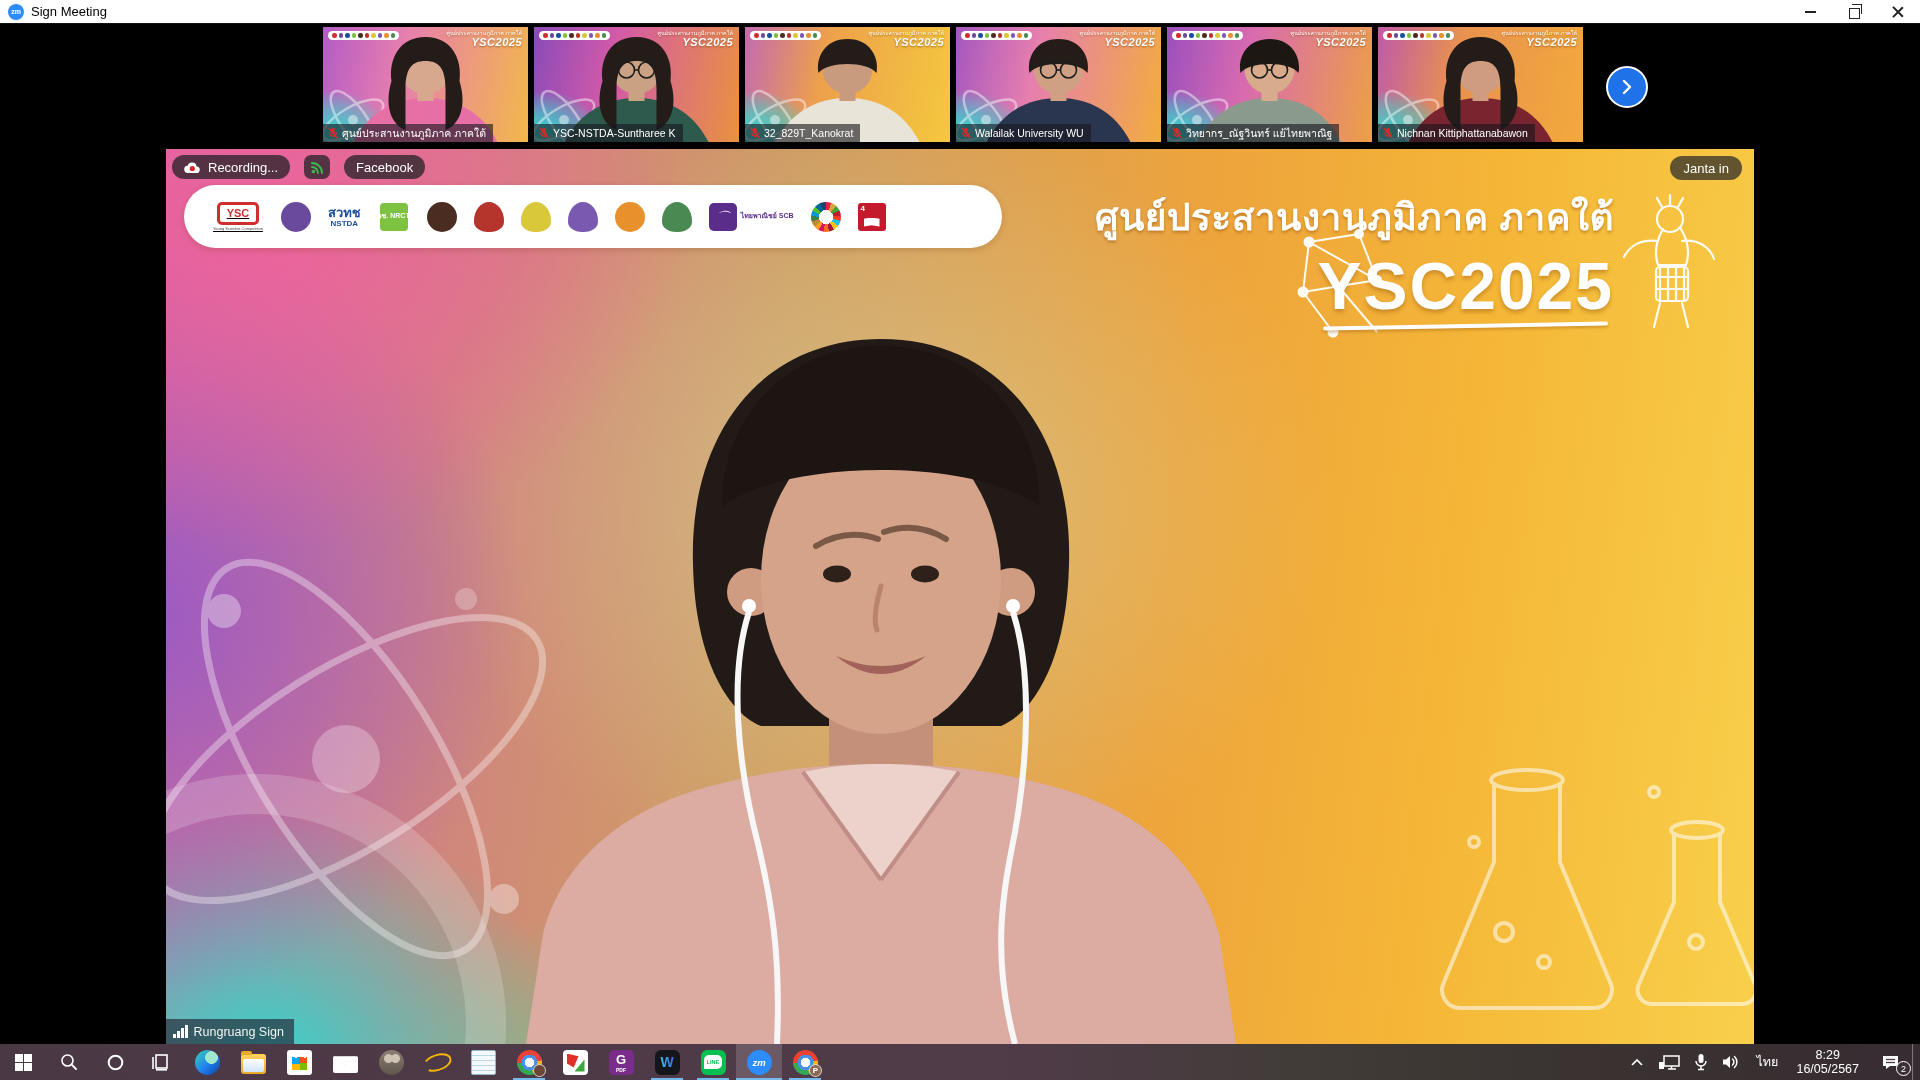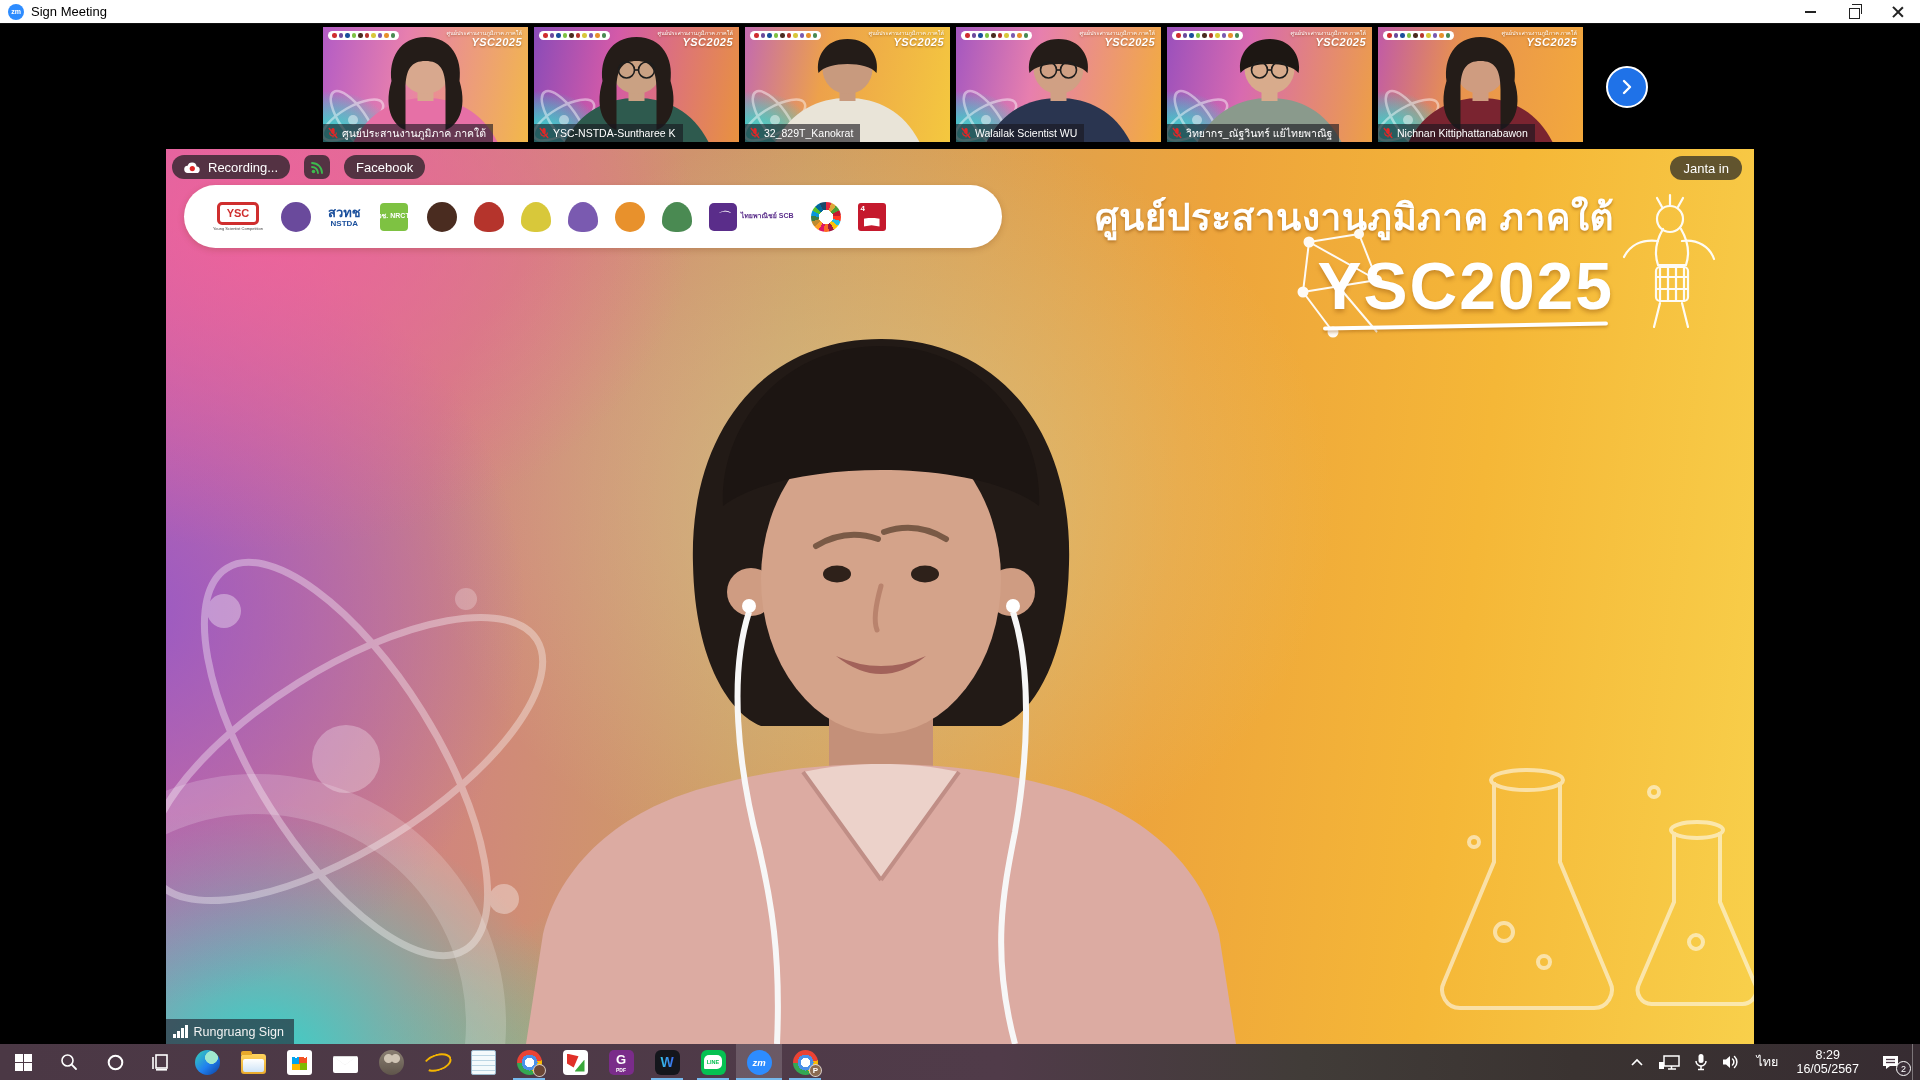--- a/index.html
+++ b/index.html
@@ -62,21 +62,21 @@
           display:flex;align-items:center;justify-content:center;cursor:pointer;}
   .signin-btn{position:absolute;right:12px;top:7px;height:24px;border-radius:12px;
               background:rgba(64,58,42,.82);color:#fff;font-size:13px;display:flex;align-items:center;
               padding:0 13px;cursor:pointer;}
 
   .logo-banner{position:absolute;left:18px;top:36px;width:818px;height:63px;border-radius:32px;
                background:#fff;display:flex;align-items:center;gap:17px;padding:0 28px;box-sizing:border-box;
                box-shadow:0 2px 6px rgba(120,60,20,.25);}
   .logo{flex:none;display:flex;flex-direction:column;align-items:center;justify-content:center;line-height:1;}
   .logo .lg-label{font-style:normal;} .logo .lg-cap{font-style:normal;}
-  .logo.tv{width:52px;}
+  .logo.tv{width:52px;text-decoration:underline;}
   .logo.tv .lg-label{border:3px solid #cf2e2e;border-radius:5px;color:#cf2e2e;font-weight:bold;
                      font-size:11px;padding:3px 7px;background:#fff;}
   .logo.tv .lg-cap{font-size:4px;color:#444;margin-top:2px;}
   .logo.circle i,.logo.crest i{display:block;width:30px;height:30px;border-radius:50%;}
   .logo.crest i{border-radius:50% 50% 46% 46%/62% 62% 34% 34%;}
   .logo.text .lg-label{font-size:13px;font-weight:bold;}
   .logo.text .lg-cap{font-size:8px;font-weight:bold;margin-top:1px;}
   .logo.square i{display:block;width:28px;height:28px;border-radius:4px;}
   .logo.square .lg-label{font-size:7px;color:#fff;font-weight:bold;margin-top:-19px;margin-bottom:12px;}
   .logo.square-badge{flex-direction:row;gap:4px;}
@@ -368,21 +368,21 @@
       <span class="b1">ศูนย์ประสานงานภูมิภาค ภาคใต้</span>
       <span class="b2">YSC2025</span>
     </div>
     <div class="thumb-name">
       <svg class="mic-muted" viewBox="0 0 12 14">
         <rect x="4" y="1" width="4" height="7" rx="2" fill="#e02828"></rect>
         <path d="M2,6.5 a4,4 0 0 0 8,0" fill="none" stroke="#e02828" stroke-width="1.3"></path>
         <line x1="6" y1="10.5" x2="6" y2="12.5" stroke="#e02828" stroke-width="1.3"></line>
         <line x1="1" y1="1" x2="11" y2="13" stroke="#e02828" stroke-width="1.6"></line>
       </svg>
-      <span class="pname">Walailak Scientist WU</span>
+      <span class="pname">Walailak University WU</span>
     </div>
   </div>
 
   <div class="thumb" style="background: radial-gradient(90px 70px at 4% 98%, rgba(52, 216, 204, 0.85), transparent 70%), linear-gradient(100deg, rgb(154, 80, 188) 0%, rgb(216, 106, 176) 38%, rgb(237, 160, 69) 100%);">
     <div class="thumb-cyan"></div>
     <svg class="thumb-atom" width="80" height="70" viewBox="0 0 80 70">
       <g fill="none" stroke="#fff" stroke-width="2.5">
         <ellipse cx="38" cy="38" rx="34" ry="13" transform="rotate(-30 38 38)"></ellipse>
         <ellipse cx="38" cy="38" rx="34" ry="13" transform="rotate(55 38 38)"></ellipse>
         <circle cx="38" cy="38" r="5" fill="#fff" stroke="none"></circle>

